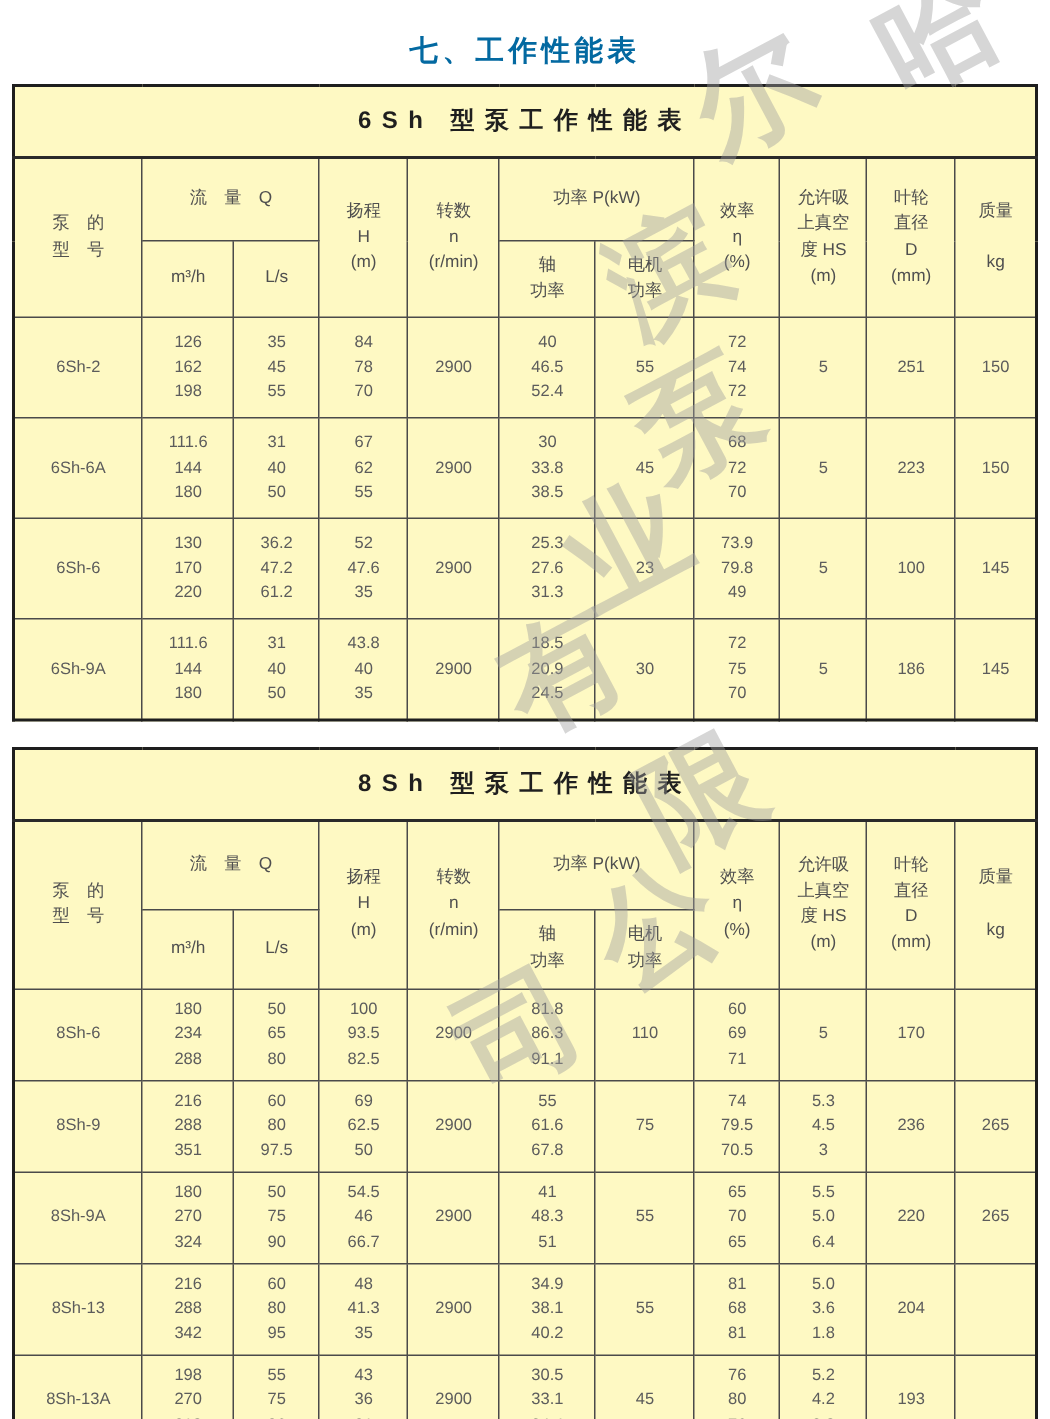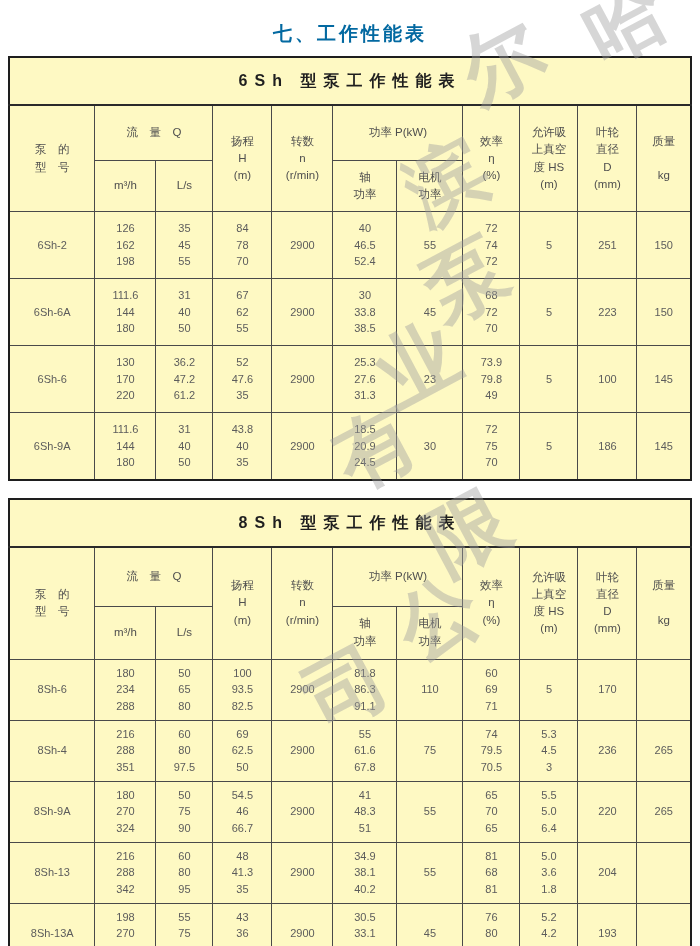--- a/index.html
+++ b/index.html
@@ -294,21 +294,21 @@
 91.1</td>
       <td>110</td>
       <td>60
 69
 71</td>
       <td>5</td>
       <td>170</td>
       <td></td>
     </tr>
     <tr>
-      <td>8Sh-4</td>
+      <td>8Sh-9</td>
       <td>216
 288
 351</td>
       <td>60
 80
 97.5</td>
       <td>69
 62.5
 50</td>
       <td>2900</td>

